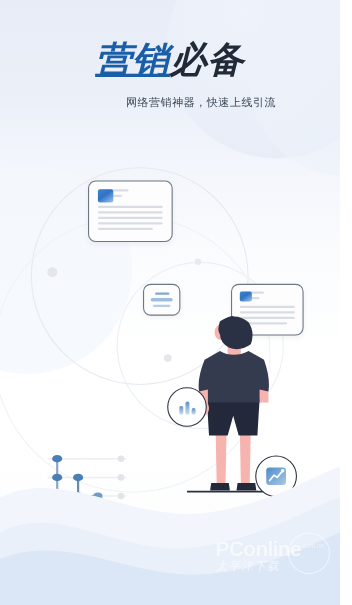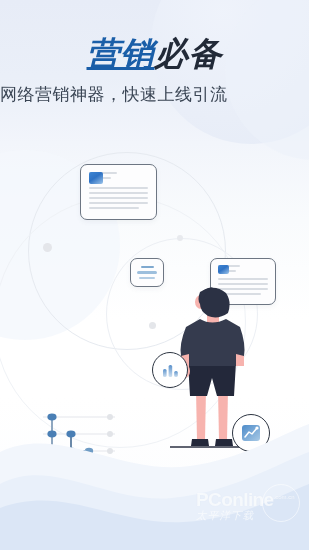--- a/index.html
+++ b/index.html
@@ -50,22 +50,22 @@
   .headline{
     position:absolute;left:0;top:34px;width:309px;text-align:center;
     font-size:33px;line-height:40px;font-weight:bold;letter-spacing:1px;
     font-family:"DejaVu Sans","Liberation Sans",sans-serif;
     font-style:italic;
     white-space:nowrap;
   }
   .headline .blue{color:#1a5ea8;text-decoration:underline;}
   .headline .dark{color:#222a38;}
   .subtitle{
-    position:absolute;left:0;top:84px;width:251px;text-align:left;
-    font-size:17px;line-height:20px;color:#3a4554;letter-spacing:.5px;
+    position:absolute;left:0;top:84px;width:251px;text-align:right;
+    font-size:10px;line-height:20px;color:#3a4554;letter-spacing:.5px;
     font-family:"DejaVu Sans","Liberation Sans",sans-serif;
     white-space:nowrap;
   }
 
   
   .card{
     position:absolute;background:#fdfdfe;border:1.4px solid #6d7683;border-radius:7px;
     box-shadow:0 2px 5px rgba(80,95,120,.07);
   }
   .card.big1{left:80px;top:164px;width:77px;height:56px;padding:7px 8px;box-sizing:border-box;}

